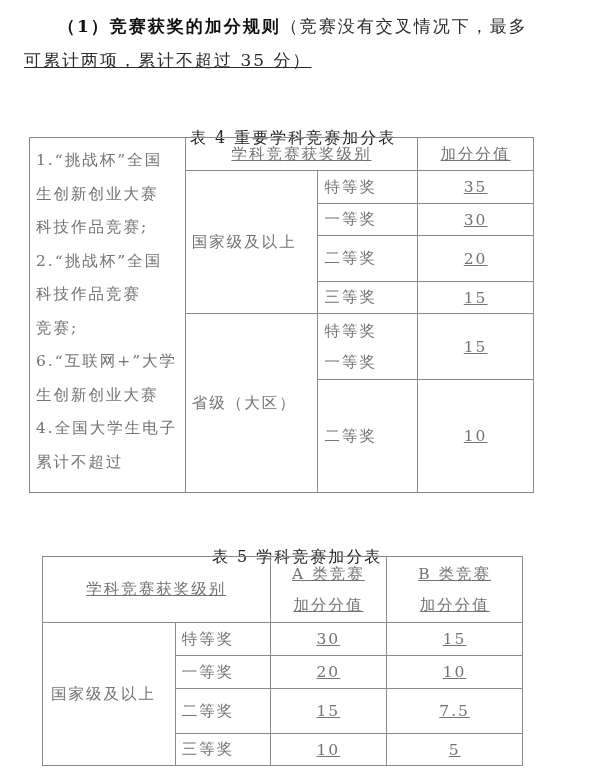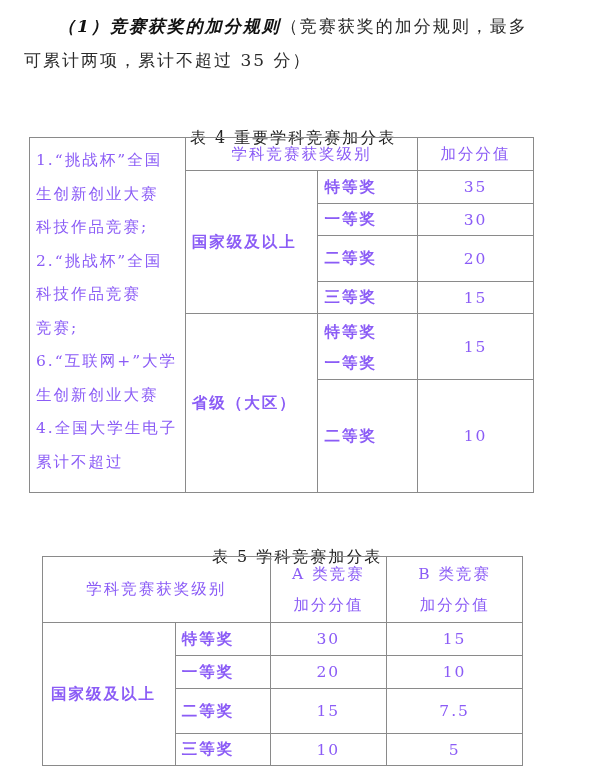--- a/index.html
+++ b/index.html
@@ -1,36 +1,36 @@
 <!DOCTYPE html>
 <html><head>
 <meta charset="utf-8">
 <style>
   html, body { margin:0; padding:0; background:#ffffff; }
   body { width:600px; height:782px; position:relative; overflow:hidden;
          font-family:"DejaVu Serif","Liberation Serif",serif; color:#2a2a2a; }
   .para { position:absolute; font-size:17px; letter-spacing:2px; line-height:36px; }
   .p1 { left:58px; top:8px; }
-  .p2 { left:24px; top:42px; }
-  .bold { font-weight:bold; color:#111;font-style:italic; }
+  .p2 { left:24px; top:42px;text-decoration:underline; }
+  .bold { font-weight:bold; color:#111; }
   .caption { position:absolute; font-size:16px; letter-spacing:2px; color:#222;margin-top:15px; }
-  table { position:absolute; border-collapse:collapse; font-size:15.5px; letter-spacing:2px; color:#8b5cf6; }
+  table { position:absolute; border-collapse:collapse; font-size:15.5px; letter-spacing:2px; color:#737373; }
   td { border:1px solid #8a8a8a; padding:0; }
-  .c { text-align:center; }
-  .l { text-align:left; padding-left:6px;font-weight:bold; }
+  .c { text-align:center;text-decoration:underline; }
+  .l { text-align:left; padding-left:6px; }
   #t4 { left:29px; top:137px; width:505px; }
   #t4 td.desc { vertical-align:top; padding:6px 4px 0 6px; line-height:33.5px; font-size:15.5px; }
   #t5 { left:42px; top:556px; width:481px; }
   .hdr2 { line-height:31px; }
 </style>
 </head>
 <body>
 
 <div class="para p1">
-  <span class="bold">（1）竞赛获奖的加分规则</span><span>（竞赛获奖的加分规则，最多</span>
+  <span class="bold">（1）竞赛获奖的加分规则</span><span>（竞赛没有交叉情况下，最多</span>
 </div>
 <div class="para p2">可累计两项，累计不超过 35 分）</div>
 
 <div class="caption" style="left:190px; top:113px;">表 4  重要学科竞赛加分表</div>
 
 <table id="t4">
   <colgroup>
       <col style="width:156px">
       <col style="width:133px">
       <col style="width:100px">

